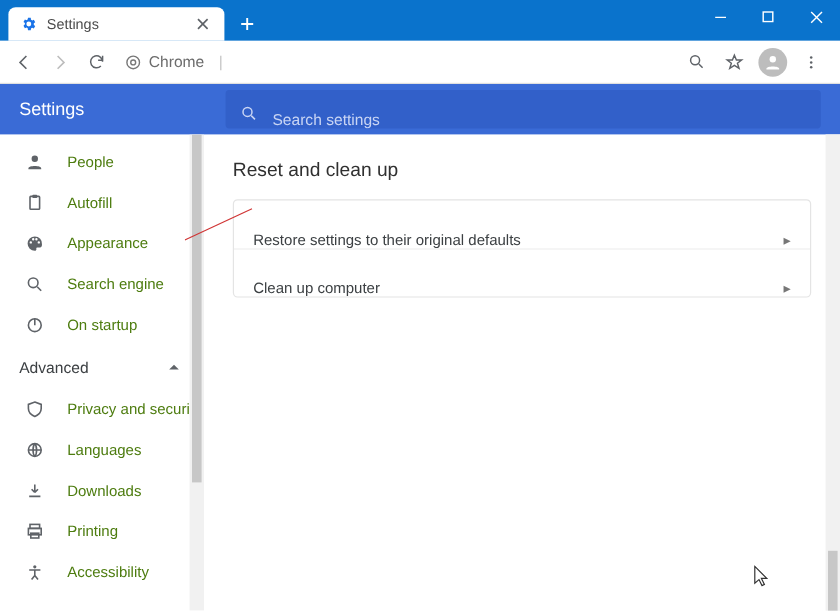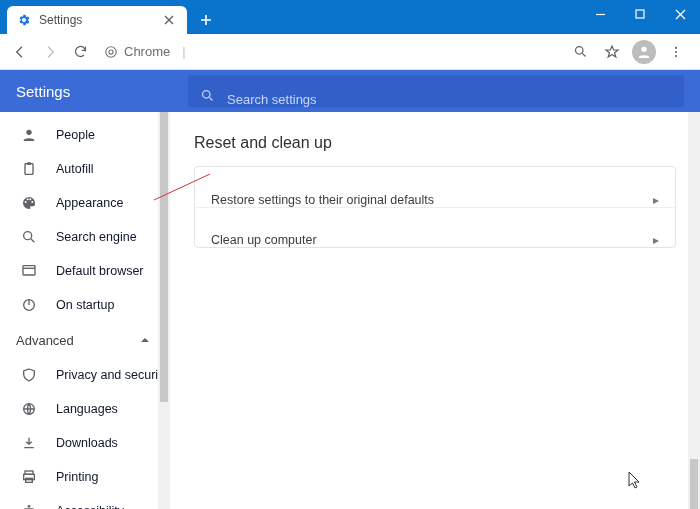--- a/index.html
+++ b/index.html
@@ -31,21 +31,21 @@
   .bh-title { color:#fff; font-size:15px; font-weight:500; margin-left:16px; width:172px; }
   .searchbox { flex:1; height:32px; background:#3260c9; border-radius:3px; margin-right:16px; display:flex; align-items:flex-end; padding:0 12px; gap:12px; }
   .searchbox input { background:transparent; border:none; outline:none; color:#dce3f8; font-size:13px; flex:1; }
   .searchbox input::placeholder { color:#c9d5f4; }
   .searchbox .sicon { color:#c9d5f4; }
 
   
   .body { display:flex; height:calc(509px - 34px - 36px - 42px); position:relative;}
   .sidebar { width:170px; height:100%; overflow:hidden; position:relative;}
   .sidebar-inner { padding-top:6px; }
-  .sitem { display:flex; align-items:center; height:34px; padding-left:20px; gap:18px; font-size:12.5px; color:#0f172a; cursor:pointer;}
+  .sitem { display:flex; align-items:center; height:34px; padding-left:20px; gap:18px; font-size:12.5px; color:#4d7c0f; cursor:pointer;}
   .sitem .icon { width:18px; height:18px; display:flex; align-items:center; justify-content:center; color:#5f6368;}
   .advanced { display:flex; align-items:center; height:36px; padding:0 20px 0 16px; font-size:13px; color:#3c4043; justify-content:space-between;}
   .sidebar-track { position:absolute; right:0; top:0; bottom:0; width:12px; background:#f1f1f1;}
   .sidebar-thumb { position:absolute; right:2px; top:0; width:8px; height:290px; background:#c7c7c7; border-radius:0;}
   
   .content { flex:1; position:relative;}
   .content-track { position:absolute; right:0; top:0; bottom:0; width:12px; background:#f1f1f1;}
   .content-thumb { position:absolute; right:2px; bottom:0; width:8px; height:50px; background:#c7c7c7;}
   .section-title { font-size:16px; color:#303030; margin:22px 0 14px 24px;}
   .card { margin:0 24px 0 24px; border:1px solid #e4e4e4; border-radius:4px;}
@@ -197,29 +197,20 @@
             <svg width="16" height="16" viewBox="0 0 24 24">
               <circle cx="10" cy="10" r="6" fill="none" stroke="#5f6368" stroke-width="2"></circle>
               <path stroke="#5f6368" stroke-width="2" d="M15 15l5 5"></path>
             </svg>
           </span>
         <span>Search engine</span>
       </div>
       <div class="sitem">
         <span class="icon">
             <svg width="16" height="16" viewBox="0 0 24 24">
-              <rect x="3" y="4" width="18" height="14" rx="1" fill="none" stroke="#5f6368" stroke-width="2"></rect>
-              <path stroke="#5f6368" stroke-width="2" d="M3 8h18"></path>
-            </svg>
-          </span>
-        <span>Default browser</span>
-      </div>
-      <div class="sitem">
-        <span class="icon">
-            <svg width="16" height="16" viewBox="0 0 24 24">
               <circle cx="12" cy="12" r="8" fill="none" stroke="#5f6368" stroke-width="2"></circle>
               <path stroke="#5f6368" stroke-width="2" d="M12 4v8"></path>
             </svg>
           </span>
         <span>On startup</span>
       </div>
 
       <div class="advanced">
         <span>Advanced</span>
         <span><svg width="10" height="10" viewBox="0 0 10 10">

